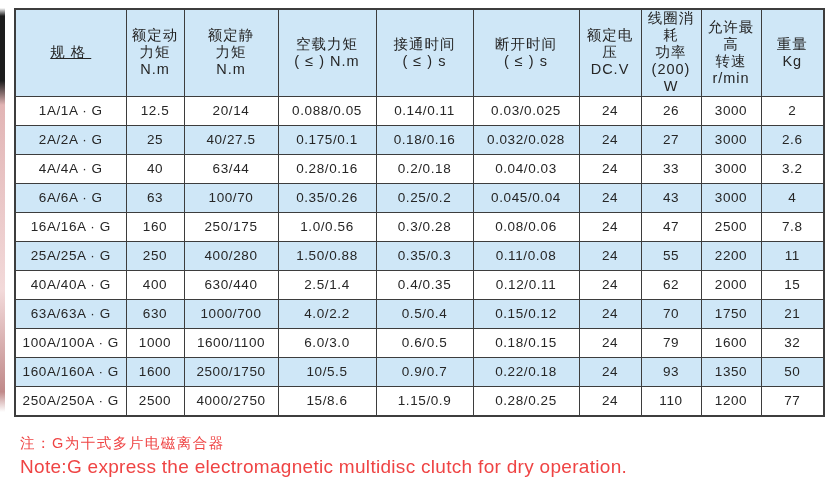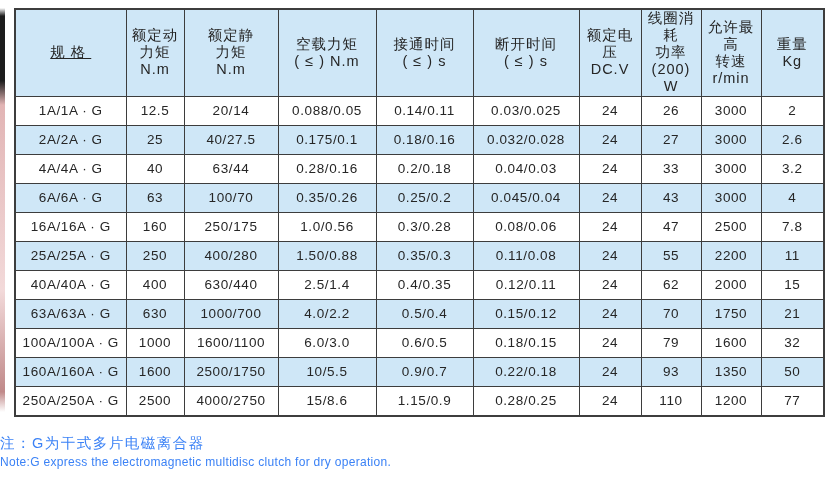--- a/index.html
+++ b/index.html
@@ -68,31 +68,31 @@
     height: 28px;
     font-size: 13.5px;
     letter-spacing: 0.6px;
     background: #ffffff;
   }
   table.spec tbody tr:nth-child(even) td {
     background: var(--stripe, #cfe7f7);
   }
   .notes {
     position: absolute;
-    left: 0;
+    left: 20px;
     top: 434px;
-    color: #3b82f6;
+    color: #ef4444;
   }
   .note-cn {
     font-size: 14.5px;
     letter-spacing: 1.5px;
     line-height: 1.35;
   }
   .note-en {
-    font-size: 12px;
+    font-size: 19px;
     letter-spacing: 0.3px;
     line-height: 1.35;
   }
 </style>
 </head>
 <body>
 
 <div class="page">
 
   <div class="scan-artifact"></div>

